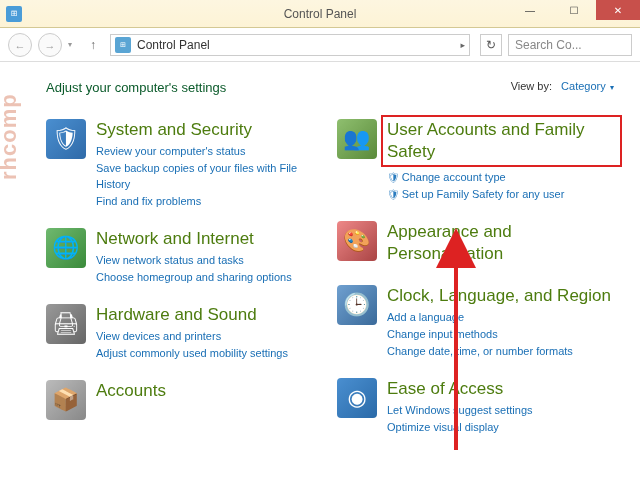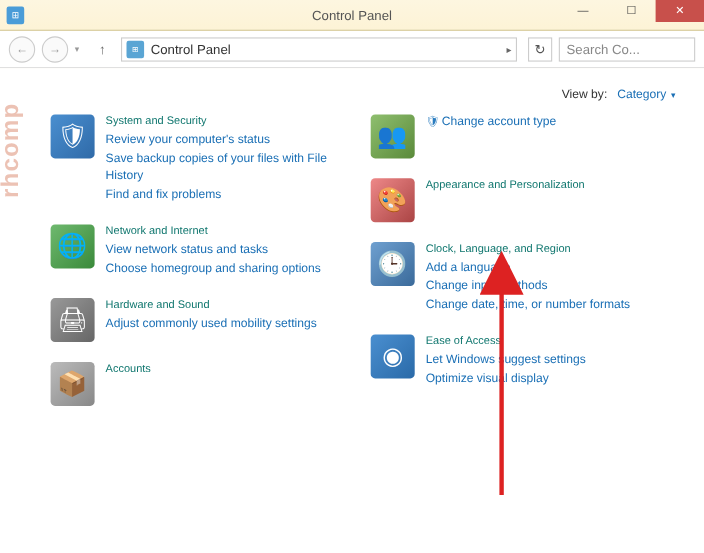--- a/index.html
+++ b/index.html
@@ -23,21 +23,21 @@
 .content{padding:18px 24px 10px 46px;background:#fff;height:calc(100% - 62px);position:relative}
 .heading{font-size:13px;color:#0a5a2a;margin-bottom:10px}
 .viewby{position:absolute;right:26px;top:18px;font-size:11px;color:#333}
 .viewby .cat{color:#1a6fb5;margin-left:6px}
 .viewby .dd{color:#1a6fb5;font-size:8px;margin-left:2px}
 .cols{display:flex;gap:12px;margin-top:24px}
 .col{flex:1;display:flex;flex-direction:column;gap:18px}
 .cat-item{display:flex;gap:10px;align-items:flex-start}
 .cat-icon{width:40px;height:40px;flex-shrink:0;border-radius:4px;display:flex;align-items:center;justify-content:center;font-size:22px;color:#fff}
 .cat-body{display:flex;flex-direction:column;gap:1px}
-.cat-title{color:#0f766e;font-size:10px;line-height:1.3;margin-bottom:2px}
+.cat-title{color:#4d7c0f;font-size:17px;line-height:1.3;margin-bottom:2px}
 .cat-link{color:#1a6fb5;font-size:11px;line-height:1.45;cursor:pointer}
 .cat-link .shield{color:#2a7cbf;margin-right:2px;font-size:10px}
 .highlight{border:2px solid #d22;padding:2px 4px;margin:-4px -6px 2px -6px}
 .ic-shield{background:linear-gradient(135deg,#4a8fd0,#2f6aa8)}
 .ic-net{background:linear-gradient(135deg,#6fb96f,#3a8a3a)}
 .ic-hw{background:linear-gradient(135deg,#999,#666)}
 .ic-prog{background:linear-gradient(135deg,#bbb,#888)}
 .ic-user{background:linear-gradient(135deg,#8fbf6f,#5a8a3a)}
 .ic-appear{background:linear-gradient(135deg,#e88,#a44)}
 .ic-clock{background:linear-gradient(135deg,#6fa0d0,#3a6a9a)}
@@ -69,20 +69,21 @@
     <div class="addr">Control Panel</div>
     <div class="arrow">▸</div>
   </div>
   <div class="refresh">↻</div>
   <div class="search">
     <span>Search Co...</span>
   </div>
 </div>
 
 <div class="content">
+  <div class="heading">Adjust your computer's settings</div>
   <div class="viewby">
     <span>View by:</span>
     <span class="cat"><span>Category</span><span class="dd"> ▾</span></span>
   </div>
 
   <div class="cols">
     <div class="col" id="col-left">
         <div class="cat-item">
           <div class="cat-icon ic-shield">🛡</div>
           <div class="cat-body">
@@ -97,35 +98,38 @@
           <div class="cat-body">
             <div class="cat-title">Network and Internet</div>
             <div class="cat-link">View network status and tasks</div>
             <div class="cat-link">Choose homegroup and sharing options</div>
           </div>
         </div>
         <div class="cat-item">
           <div class="cat-icon ic-hw">🖨</div>
           <div class="cat-body">
             <div class="cat-title">Hardware and Sound</div>
+            <div class="cat-link">View devices and printers</div>
             <div class="cat-link">Adjust commonly used mobility settings</div>
           </div>
         </div>
         <div class="cat-item">
           <div class="cat-icon ic-prog">📦</div>
           <div class="cat-body">
             <div class="cat-title">Accounts</div>
           </div>
         </div>
       </div>
     <div class="col" id="col-right">
         <div class="cat-item">
           <div class="cat-icon ic-user">👥</div>
           <div class="cat-body">
+            <div class="cat-title highlight">User Accounts and Family Safety</div>
             <div class="cat-link"><span class="shield">🛡</span>Change account type</div>
+            <div class="cat-link"><span class="shield">🛡</span>Set up Family Safety for any user</div>
           </div>
         </div>
         <div class="cat-item">
           <div class="cat-icon ic-appear">🎨</div>
           <div class="cat-body">
             <div class="cat-title">Appearance and Personalization</div>
           </div>
         </div>
         <div class="cat-item">
           <div class="cat-icon ic-clock">🕒</div>

